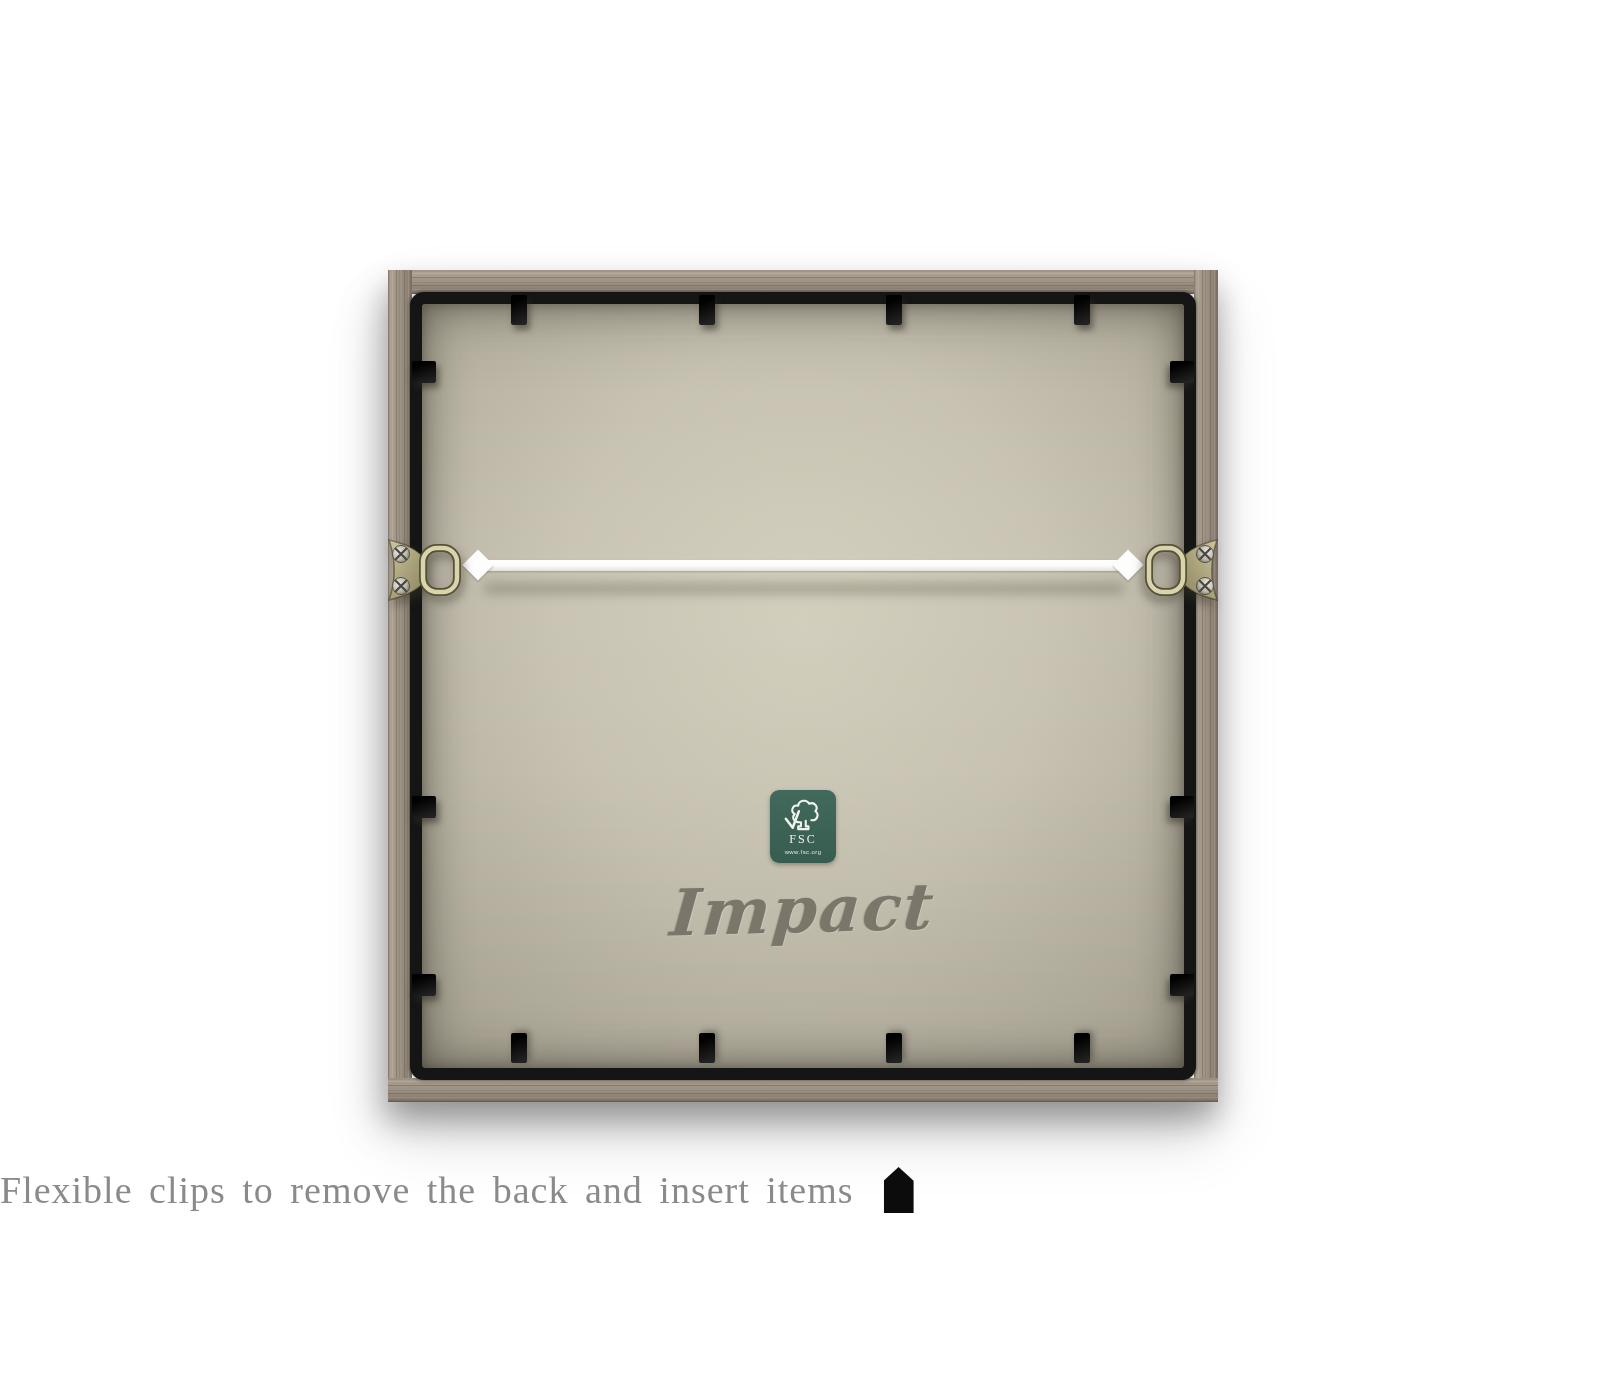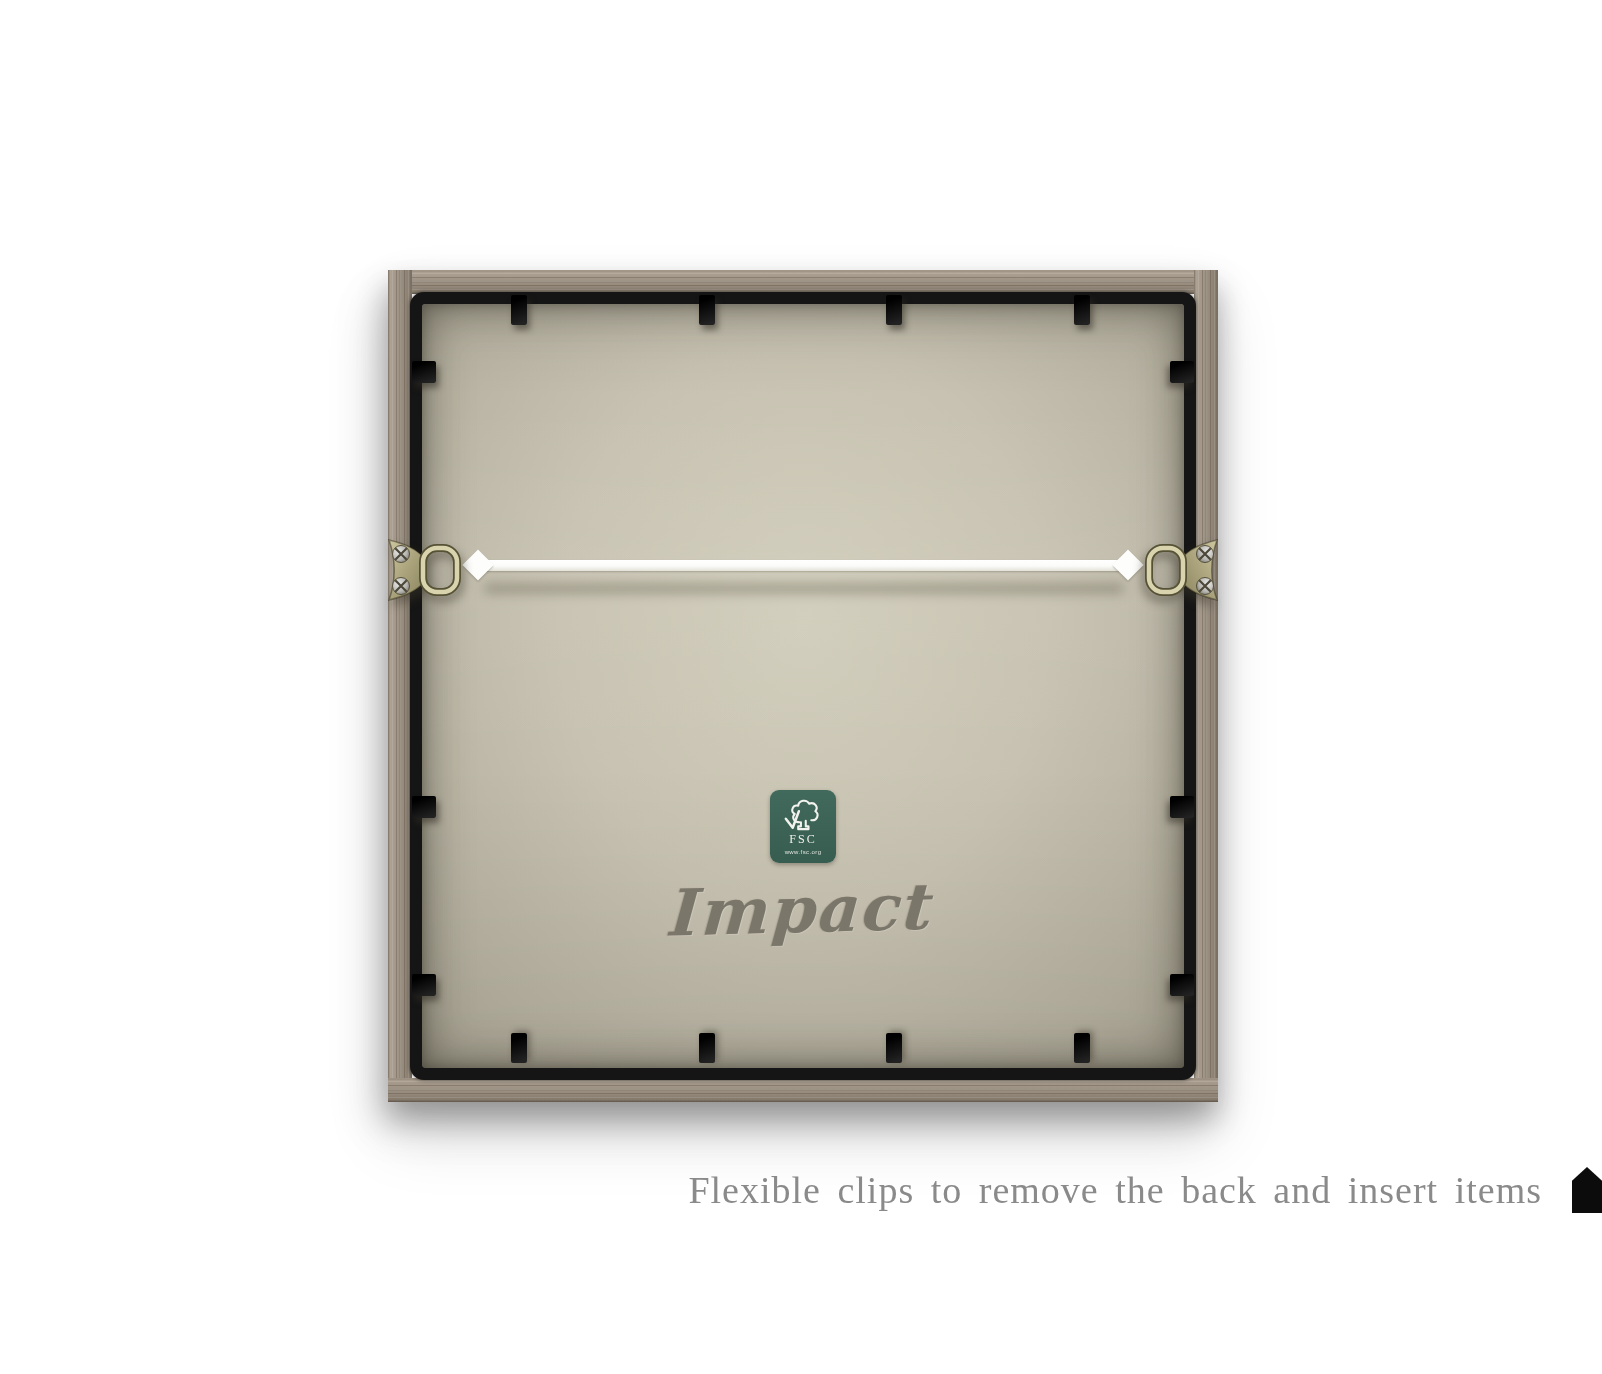--- a/index.html
+++ b/index.html
@@ -67,21 +67,21 @@
   .fsc-url{font-family:"Liberation Sans",sans-serif;font-size:6px;letter-spacing:0.4px;margin-top:3px;opacity:0.9;}
 
   
   .brand{position:absolute;left:0;right:0;top:602px;text-align:center;
     font-family:"DejaVu Serif",serif;font-style:italic;font-weight:bold;font-size:64px;
     color:#7b766a;transform:rotate(-1.5deg) skewX(-6deg);letter-spacing:2px;
     text-shadow:1px 1px 0 rgba(255,255,255,0.18), -1px 0 1px rgba(90,85,70,0.25);}
 
   
   .caption-row{position:absolute;left:0;right:0;top:1150px;height:80px;
-    display:flex;align-items:center;justify-content:flex-end;gap:30px;}
+    display:flex;align-items:center;justify-content:flex-start;gap:30px;}
   .caption-text{font-family:"Liberation Serif",serif;font-size:38px;color:#8a8a8a;
     letter-spacing:1px;word-spacing:6px;}
   .caption-clip-icon{width:30px;height:46px;background:#0c0c0c;
     clip-path:polygon(50% 0%, 100% 30%, 100% 100%, 0% 100%, 0% 30%);
     filter:drop-shadow(2px 4px 3px rgba(0,0,0,0.35));}
 </style>
 </head>
 <body>
 
 <div class="stage">

